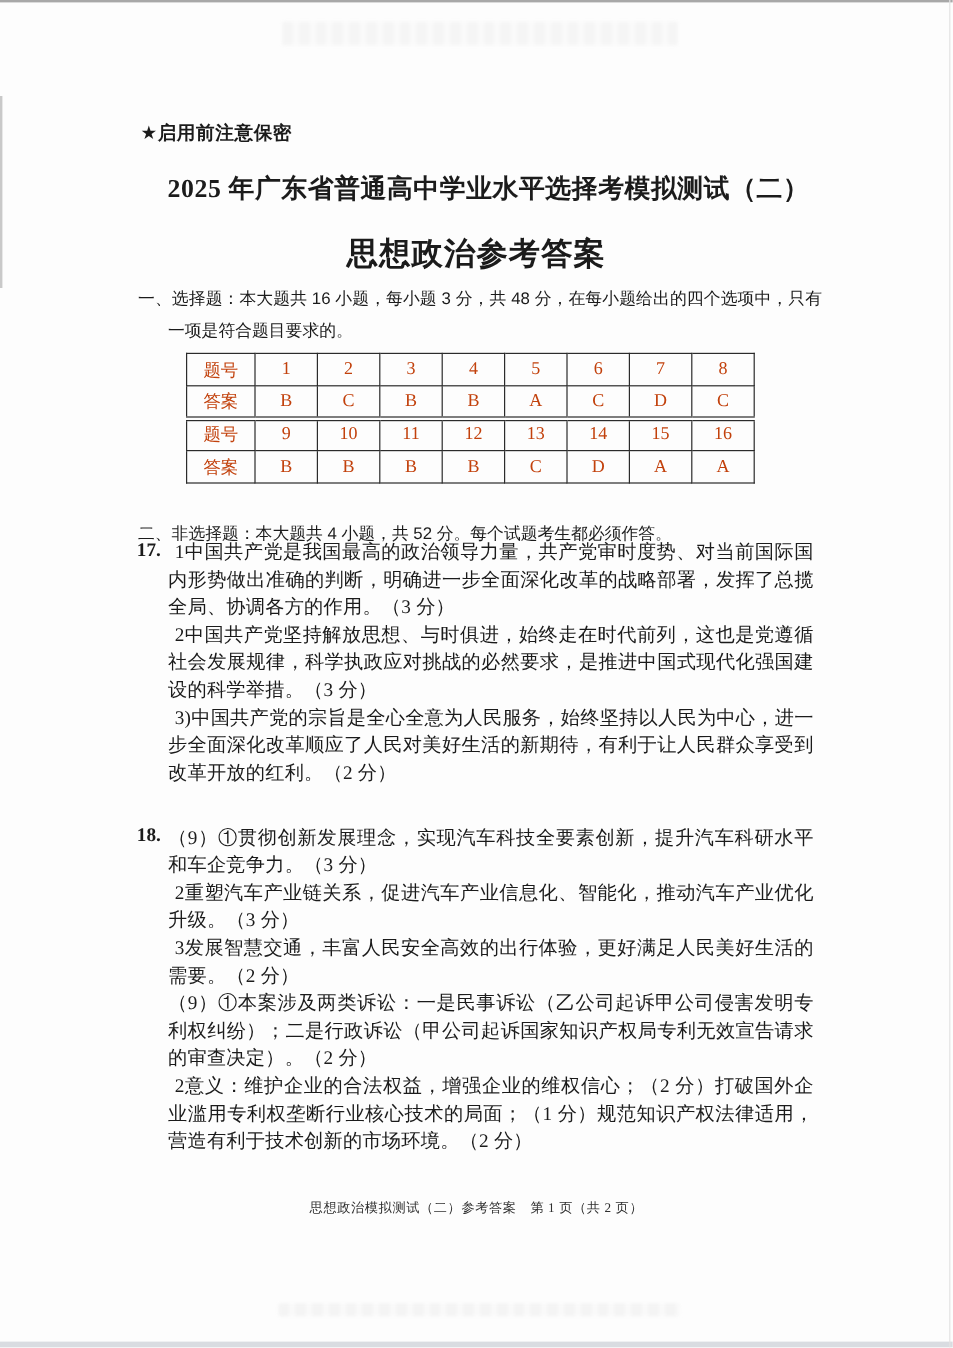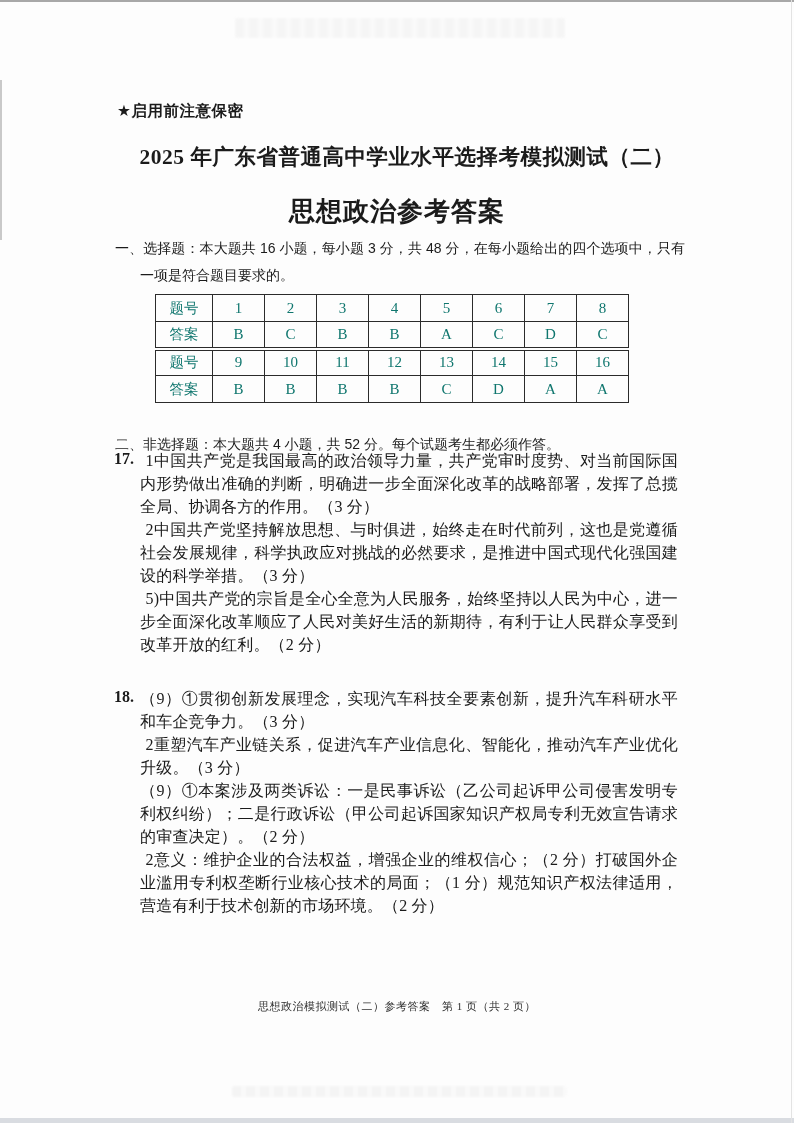--- a/index.html
+++ b/index.html
@@ -45,21 +45,21 @@
     font-family:"Liberation Sans","DejaVu Sans",sans-serif;
     font-weight:normal; font-size:14px; line-height:27px;
     text-align:justify;
   }
   .sec1 { top:235px; padding-left:25px; text-indent:-25px; }
   .sec2 { top:419px;margin-top:12px; }
 
   table.answers {
     position:absolute; left:155px; top:294px;
     border-collapse:collapse;
-    font-size:15px; color:#0f766e;
+    font-size:15px; color:#c2410c;
     border:1.5px solid #2b2b2b;
   }
   table.answers td {
     border:1px solid #2b2b2b;
     width:52px; height:27px;
     text-align:center; vertical-align:middle;
     padding:0;
   }
   table.answers td.lab { width:57px; font-size:14.5px; }
   table.answers tr.sep td { border-top:4px double #2b2b2b; }
@@ -149,24 +149,25 @@
   </tr>
 </tbody>
   </table>
 
 <div class="sec-heading sec2">二、非选择题：本大题共 4 小题，共 52 分。每个试题考生都必须作答。</div>
 
 <div class="qnum n17">17.</div>
 <div class="qbody b17">
   <p class="ind">1中国共产党是我国最高的政治领导力量，共产党审时度势、对当前国际国内形势做出准确的判断，明确进一步全面深化改革的战略部署，发挥了总揽全局、协调各方的作用。（3 分）</p>
   <p class="ind">2中国共产党坚持解放思想、与时俱进，始终走在时代前列，这也是党遵循社会发展规律，科学执政应对挑战的必然要求，是推进中国式现代化强国建设的科学举措。（3 分）</p>
-  <p class="ind">5)中国共产党的宗旨是全心全意为人民服务，始终坚持以人民为中心，进一步全面深化改革顺应了人民对美好生活的新期待，有利于让人民群众享受到改革开放的红利。（2 分）</p>
+  <p class="ind">3)中国共产党的宗旨是全心全意为人民服务，始终坚持以人民为中心，进一步全面深化改革顺应了人民对美好生活的新期待，有利于让人民群众享受到改革开放的红利。（2 分）</p>
 </div>
 
 <div class="qnum n18">18.</div>
 <div class="qbody b18">
   <p>（9）①贯彻创新发展理念，实现汽车科技全要素创新，提升汽车科研水平和车企竞争力。（3 分）</p>
   <p class="ind">2重塑汽车产业链关系，促进汽车产业信息化、智能化，推动汽车产业优化升级。（3 分）</p>
+  <p class="ind">3发展智慧交通，丰富人民安全高效的出行体验，更好满足人民美好生活的需要。（2 分）</p>
   <p>（9）①本案涉及两类诉讼：一是民事诉讼（乙公司起诉甲公司侵害发明专利权纠纷）；二是行政诉讼（甲公司起诉国家知识产权局专利无效宣告请求的审查决定）。（2 分）</p>
   <p class="ind">2意义：维护企业的合法权益，增强企业的维权信心；（2 分）打破国外企业滥用专利权垄断行业核心技术的局面；（1 分）规范知识产权法律适用，营造有利于技术创新的市场环境。（2 分）</p>
 </div>
 
 <div class="footer">思想政治模拟测试（二）参考答案　第 1 页（共 2 页）</div>
 
 </body></html>

